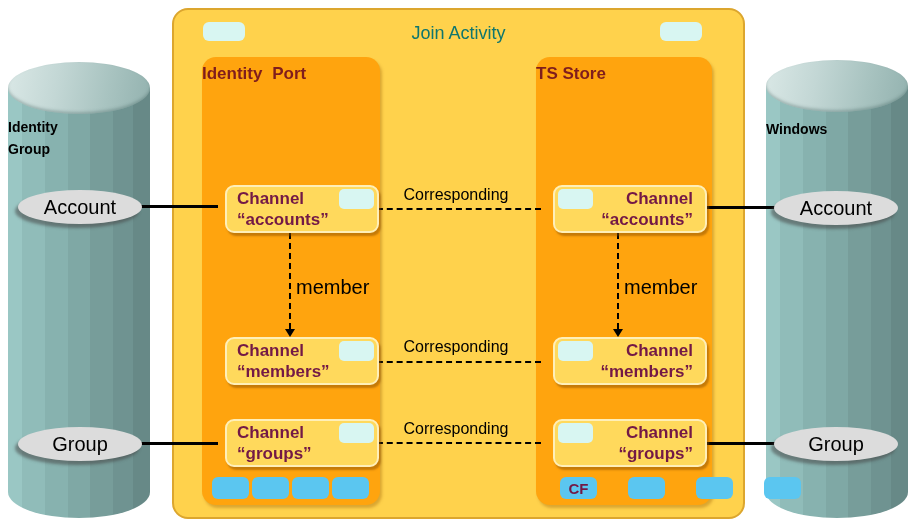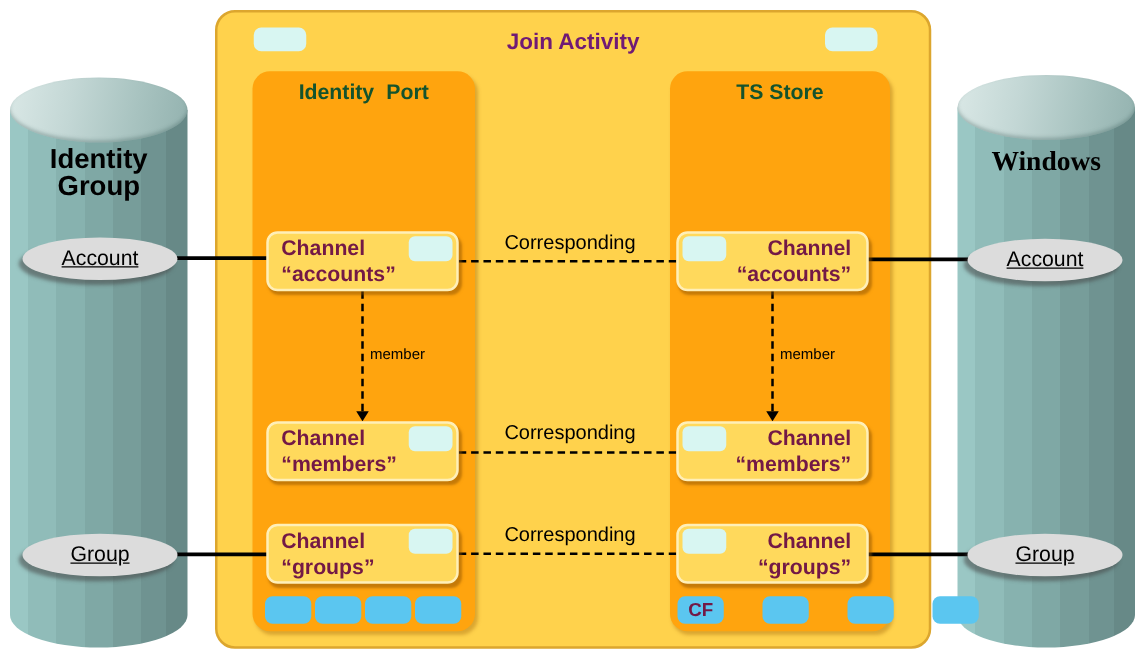--- a/index.html
+++ b/index.html
@@ -19,68 +19,69 @@
       #779d9a 58%,#779d9a 74%,
       #6f9391 74%,#6f9391 88%,
       #678987 88%,#678987 100%);
   }
   .cyl-top{
     position:absolute;z-index:1;border-radius:50%;
     background:linear-gradient(100deg,#dae8e6 0%,#c3d7d5 35%,#a8c3c0 70%,#93b2af 100%);
     box-shadow:inset 0 -2px 3px rgba(70,100,98,0.35);
   }
   .store-name{
-    position:absolute;z-index:3;text-align:center;
-    font-weight:bold;font-size:22px;line-height:22px;color:#000;
+    position:absolute;z-index:3;
+    font-weight:bold;font-size:14px;line-height:22px;color:#000;
   }
   .entity{
     position:absolute;z-index:3;width:124px;height:34px;border-radius:50%;
     background:var(--entity-gray,#dcdcdc);
     box-shadow:-3px 4px 3px rgba(70,70,70,0.55);
     display:flex;align-items:center;justify-content:center;
-    font-size:17px;color:#000;text-decoration:underline;
+    font-size:20px;color:#000;
   }
   
   .line{position:absolute;z-index:2;height:3px;background:#000;}
   
   .join{
     position:absolute;z-index:1;left:172px;top:8px;width:573px;height:511px;
     box-sizing:border-box;border:2px solid var(--join-border,#dca62e);
     border-radius:16px;background:var(--join-yellow,#ffd24c);
   }
   .join-title{
     position:absolute;top:13px;left:0;right:0;text-align:center;
-    font-weight:bold;font-size:18px;color:#701a75;
+    font-weight:normal;font-size:18px;color:#0f766e;
   }
   .tab{
     position:absolute;width:42px;height:19px;border-radius:6px;
     background:var(--tab-cyan,#d8f6f2);
   }
   
   .port{
     position:absolute;top:47px;height:448px;border-radius:14px;
     background:var(--port-orange,#ffa40e);
     box-shadow:2px 3px 3px rgba(150,85,0,0.35);
   }
   .port-identity{left:28px;width:178px;}
   .port-ts{left:362px;width:176px;}
   .port-title{
-    position:absolute;top:7px;left:0;right:0;text-align:center;
-    font-weight:bold;font-size:17px;color:#14532d;
+    position:absolute;top:7px;left:0;right:0;text-align:left;
+    font-weight:bold;font-size:17px;color:#7f1d1d;
   }
   .port-identity .port-title{word-spacing:5px;}
   
   .channel{
     position:absolute;z-index:4;width:154px;height:48px;box-sizing:border-box;
     background:var(--channel-yellow,#ffd95c);
     border:2px solid var(--channel-border,#ffefb8);
     border-radius:9px;
     box-shadow:2px 3px 2px rgba(140,80,0,0.5);
     font-weight:bold;font-size:17px;line-height:21px;
     color:var(--maroon-text,#731946);
+    margin-left:12px;
   }
   .channel .txt{padding:1px 10px 0 10px;}
   .channel-left .txt{text-align:left;}
   .channel-right .txt{text-align:right;padding-right:12px;}
   .minitab{
     position:absolute;width:35px;height:20px;border-radius:5px;
     background:var(--tab-cyan,#d8f6f2);top:2px;
   }
   .channel-left .minitab{right:3px;}
   .channel-right .minitab{left:3px;}
@@ -89,21 +90,21 @@
   .corresponding{
     position:absolute;z-index:3;left:378px;width:156px;text-align:center;
     font-size:16px;color:#000;
   }
   .dashed-v{position:absolute;z-index:3;top:233px;height:96px;width:0;border-left:2px dashed #000;}
   .arrow-down{
     position:absolute;z-index:3;top:329px;width:0;height:0;
     border-left:5px solid transparent;border-right:5px solid transparent;
     border-top:8px solid #000;
   }
-  .member-label{position:absolute;z-index:3;top:276px;font-size:12px;color:#000;}
+  .member-label{position:absolute;z-index:3;top:276px;font-size:20px;color:#000;}
   
   .slots{position:absolute;z-index:4;top:477px;display:flex;gap:3px;}
   .slot{
     width:37px;height:22px;border-radius:6px;
     background:var(--slot-blue,#5bc6f0);
     display:flex;align-items:center;justify-content:center;
     font-weight:bold;font-size:15px;color:var(--maroon-text,#731946);
   }
 </style>
 </head>
@@ -119,21 +120,21 @@
   </div>
   <div class="entity" style="left:18px;top:190px;">
     <span>Account</span>
   </div>
   <div class="entity" style="left:18px;top:427px;">
     <span>Group</span>
   </div>
 
   <div class="cyl-body" style="left:766px;top:86px;width:142px;height:432px;"></div>
   <div class="cyl-top" style="left:766px;top:60px;width:142px;height:52px;"></div>
-  <div class="store-name" style="left:766px;top:118px;width:142px;font-family:Liberation Serif, serif;">
+  <div class="store-name" style="left:766px;top:118px;width:142px;">
     <div>Windows</div>
   </div>
   <div class="entity" style="left:774px;top:191px;">
     <span>Account</span>
   </div>
   <div class="entity" style="left:774px;top:427px;">
     <span>Group</span>
   </div>
 
   <div class="line" style="left:138px;top:205px;width:80px;"></div>
@@ -211,21 +212,21 @@
   <div class="dashed-v" style="left:617px;"></div>
   <div class="arrow-down" style="left:613px;"></div>
   <div class="member-label" style="left:624px;">member</div>
 
   <div class="slots" style="left:212px;">
     <div class="slot"></div>
     <div class="slot"></div>
     <div class="slot"></div>
     <div class="slot"></div>
   </div>
-  <div class="slots" style="left:542px;gap:31px;">
+  <div class="slots" style="left:560px;gap:31px;">
     <div class="slot">
       <span>CF</span>
     </div>
     <div class="slot"></div>
     <div class="slot"></div>
     <div class="slot"></div>
   </div>
 
 </div>
 

